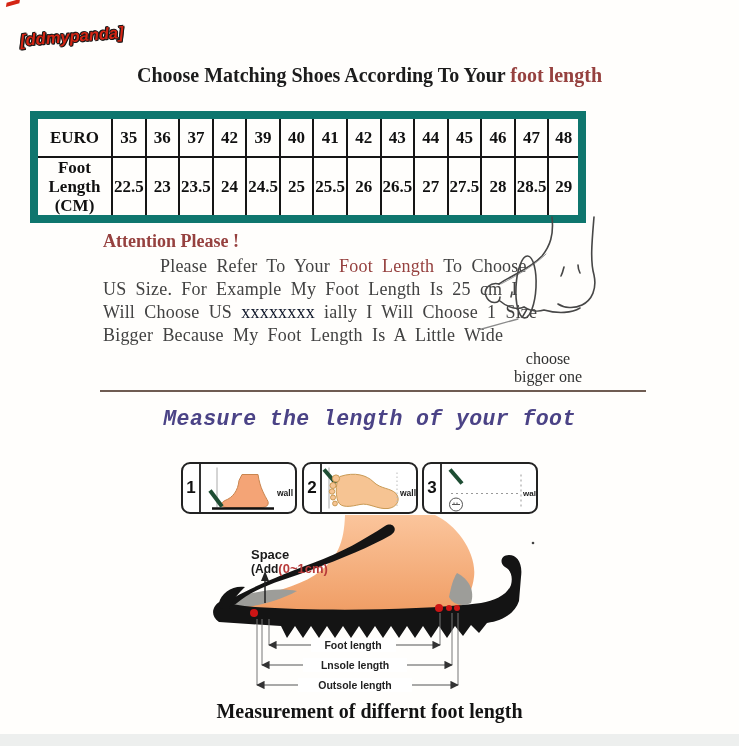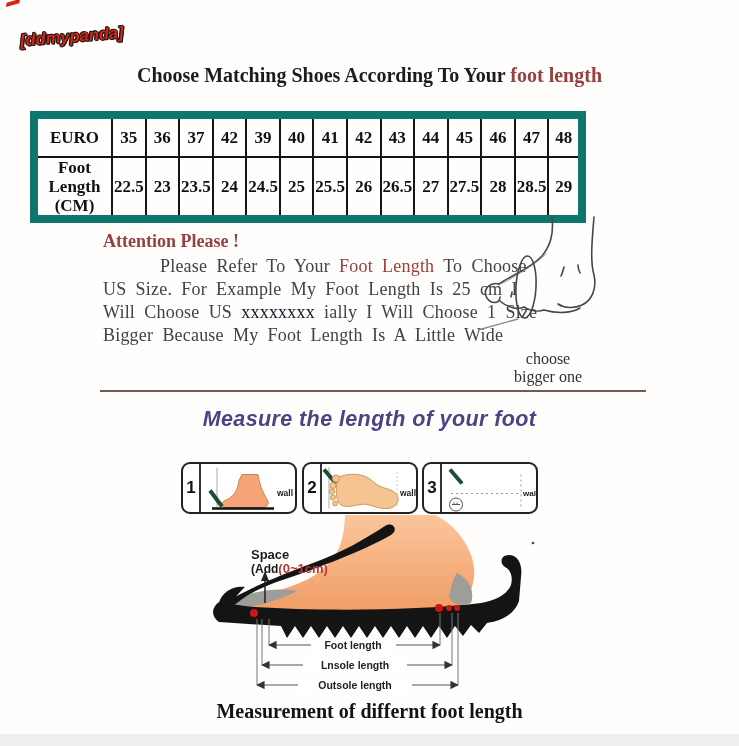--- a/index.html
+++ b/index.html
@@ -39,21 +39,21 @@
   .attn .red{color:var(--accent-red);}
   .attn .redx{color:#0f172a;}
 
   .sketch{position:absolute;left:478px;top:213px;}
   .note{position:absolute;left:498px;top:350px;width:100px;text-align:center;
         font-size:16px;color:#303030;line-height:1.12;}
 
   .divider{position:absolute;left:100px;top:390px;width:546px;height:2px;background:var(--divider-brown);}
 
   .measure-head{position:absolute;left:0;top:407px;width:100%;text-align:center;
-        font-family:Liberation Sans, sans-serif;font-weight:bold;font-style:italic;
+        font-family:Liberation Mono, monospace;font-weight:bold;font-style:italic;
         font-size:21.5px;color:var(--heading-purple);letter-spacing:0.4px;}
 
   
   .panel{position:absolute;top:462px;width:116px;height:52px;border:2.5px solid #222;
         border-radius:9px;background:#fff;display:flex;box-sizing:border-box;}
   .panel .num{width:16px;border-right:2px solid #333;display:flex;align-items:center;
         justify-content:center;font-family:"Liberation Sans",sans-serif;font-weight:bold;
         font-size:17px;color:#111;}
   .panel svg{flex:1;}
   #panel1{left:181px;} #panel2{left:302px;} #panel3{left:422px;}

